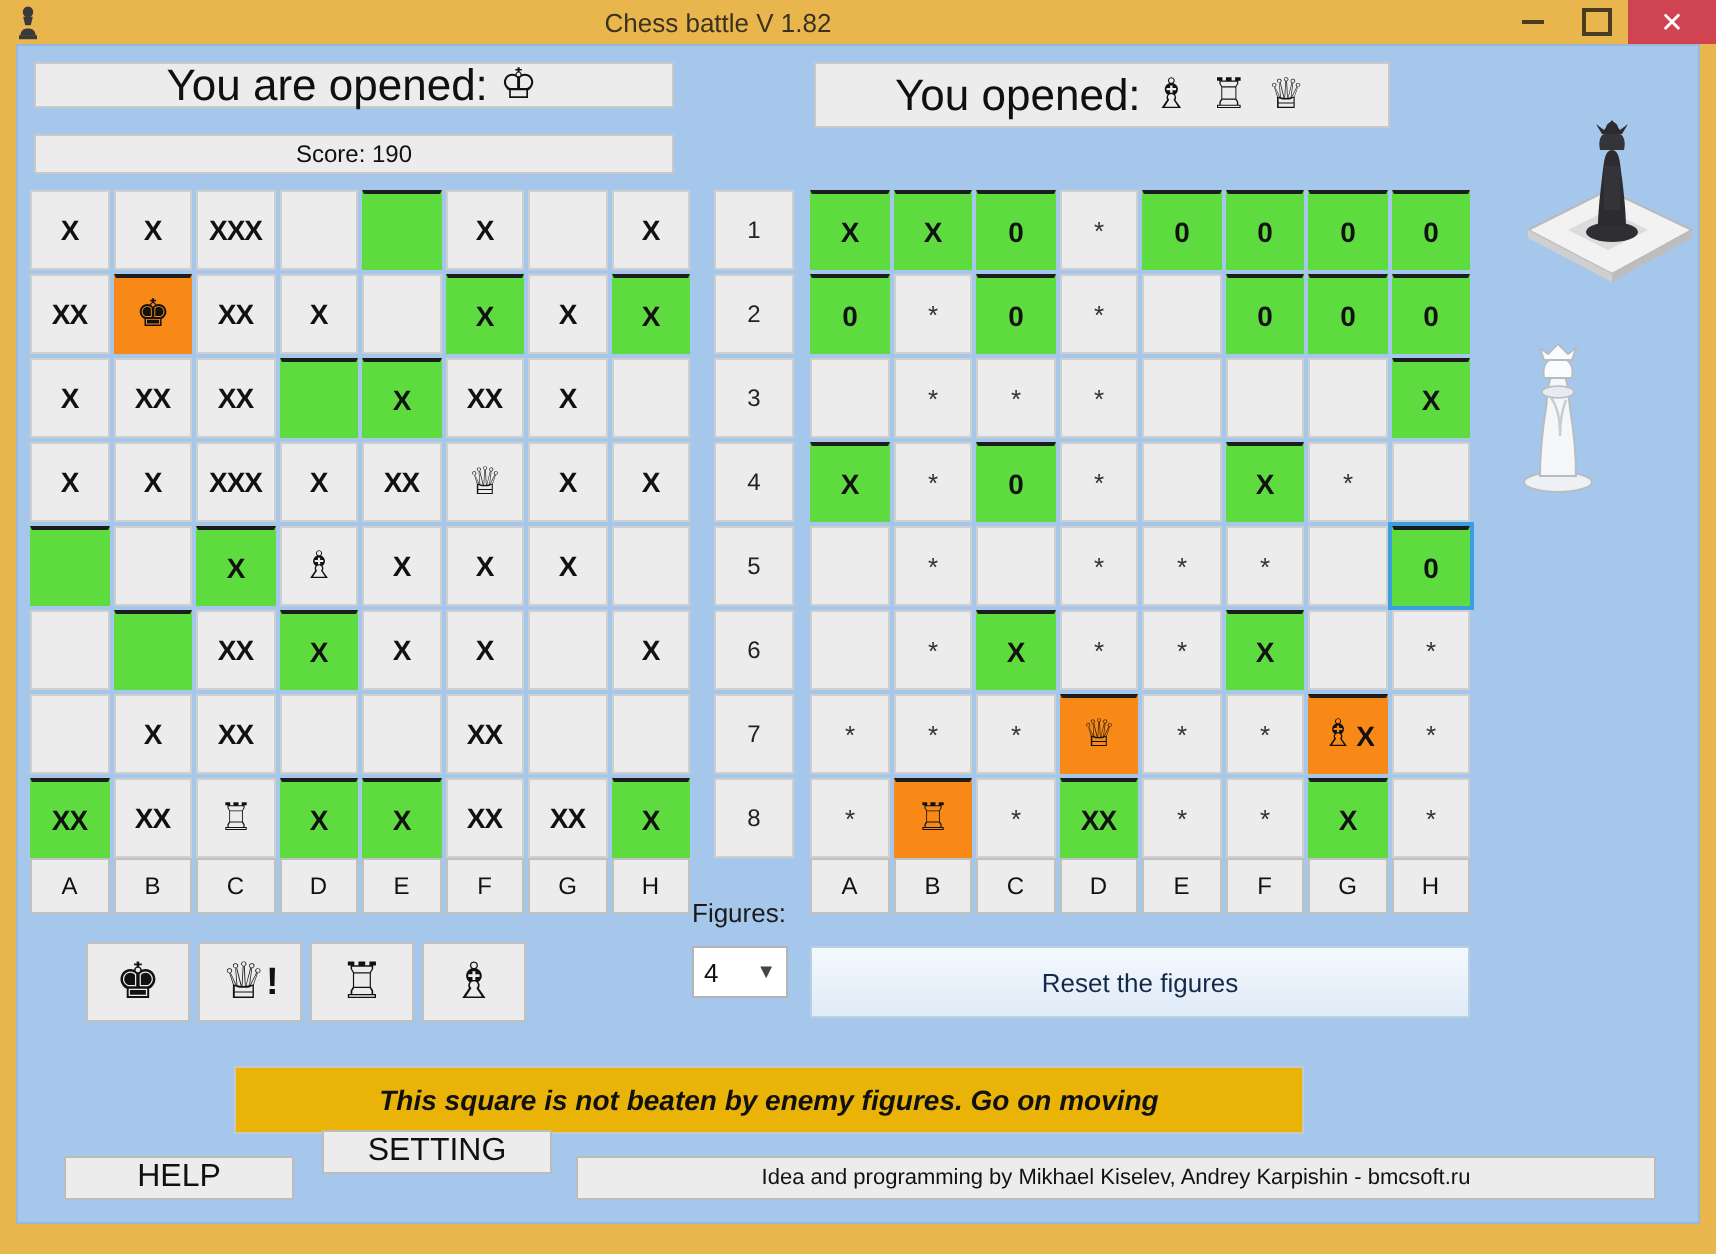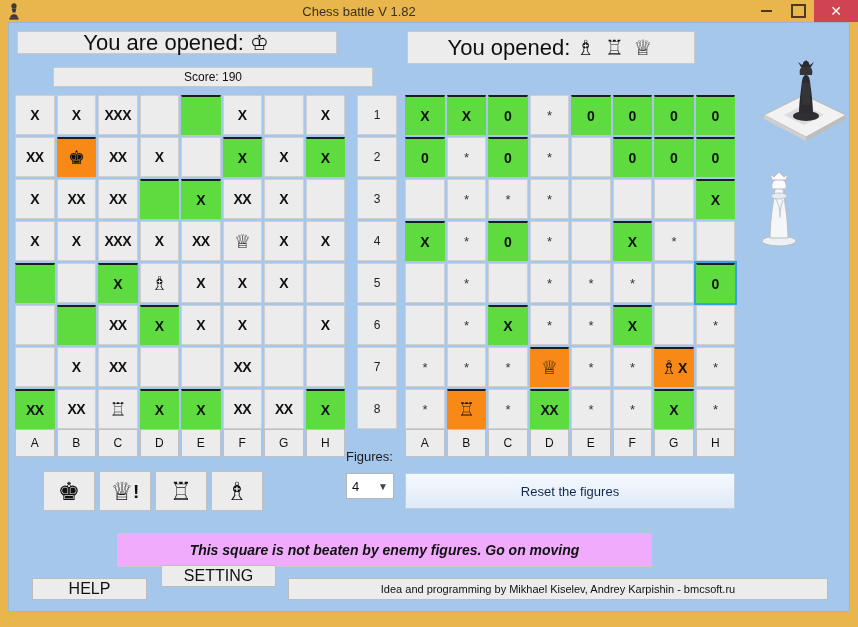--- a/index.html
+++ b/index.html
@@ -111,21 +111,21 @@
   
   #resetbtn{
     position:absolute;background:linear-gradient(#f4f9fe,#dfeaf7);
     border:1px solid #b9cfe3;box-sizing:border-box;
     display:flex;align-items:center;justify-content:center;
     font-size:13px;color:#14294a;cursor:default;
   }
 
   
   #statusbar{
-    position:absolute;background:#f0abfc;border:1px solid #c9c9c9;
+    position:absolute;background:#eab308;border:1px solid #c9c9c9;
     box-sizing:border-box;display:flex;align-items:center;justify-content:center;
     font-style:italic;font-weight:bold;font-size:14px;color:#111;
   }
   .footbtn{
     position:absolute;background:#ececec;border:1px solid #bcbcbc;
     box-sizing:border-box;display:flex;align-items:center;justify-content:center;
     font-size:16px;color:#111;cursor:default;
   }
   #credits{
     position:absolute;background:#ececec;border:1px solid #bcbcbc;
@@ -160,21 +160,21 @@
     <span>✕</span>
   </div>
 </div>
 
 <div id="client">
 
   <div class="hdr-title" style="left:8px;top:8px;width:320px;height:23px;">
     <span>You are opened:</span>
     <span class="pieces">♔</span>
   </div>
-  <div class="hdr-score" style="left:8px;top:44px;width:320px;height:20px;margin-left:36px;">Score: 190</div>
+  <div class="hdr-score" style="left:8px;top:44px;width:320px;height:20px;">Score: 190</div>
 
   <div class="hdr-title" style="left:398px;top:8px;width:288px;height:33px;">
     <span>You opened:</span>
     <span class="pieces">♗ ♖ ♕</span>
   </div>
 
   <div class="grid" id="left-grid" style="left:6px;top:72px;width:330px;">
       <div class="cell">
         <span class="">X</span>
       </div>

